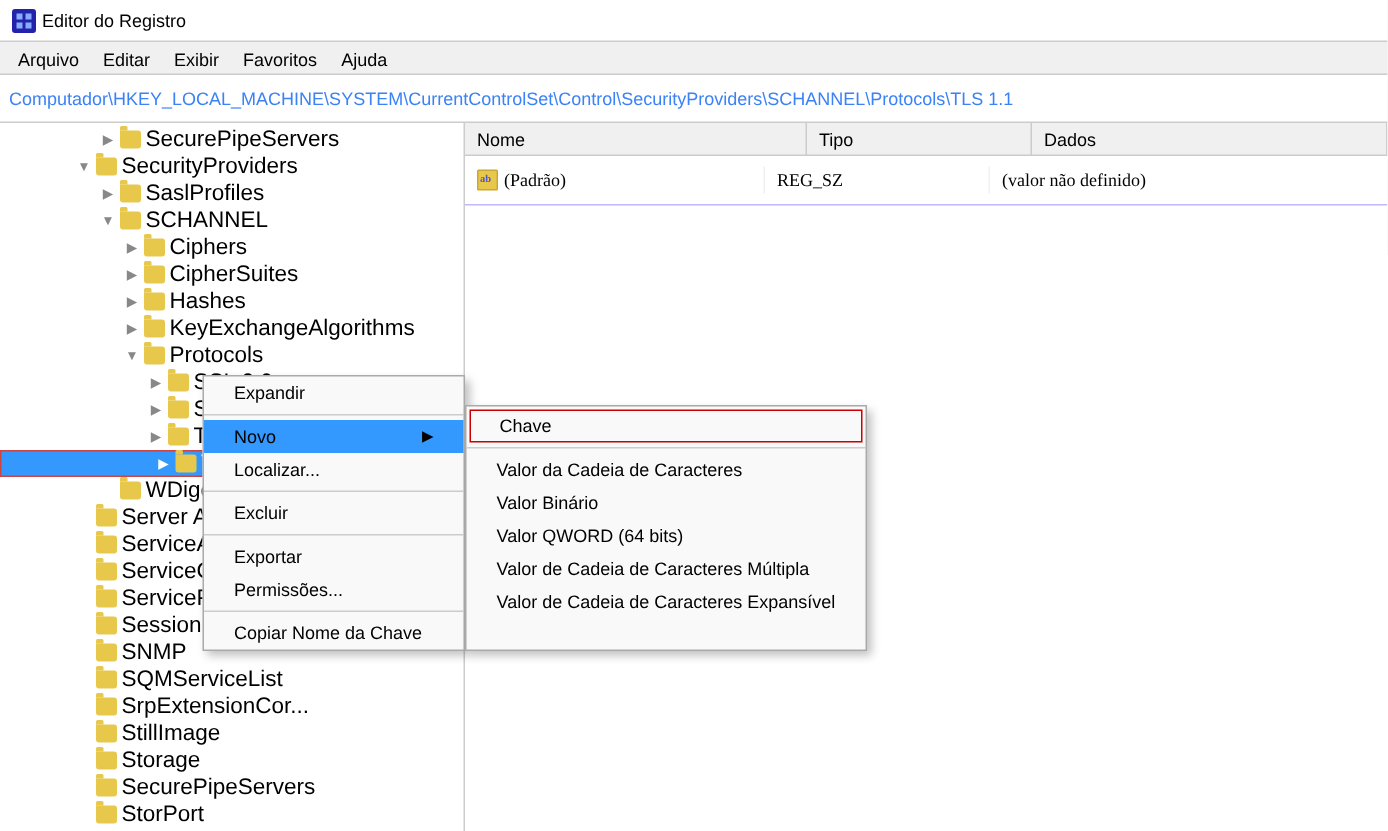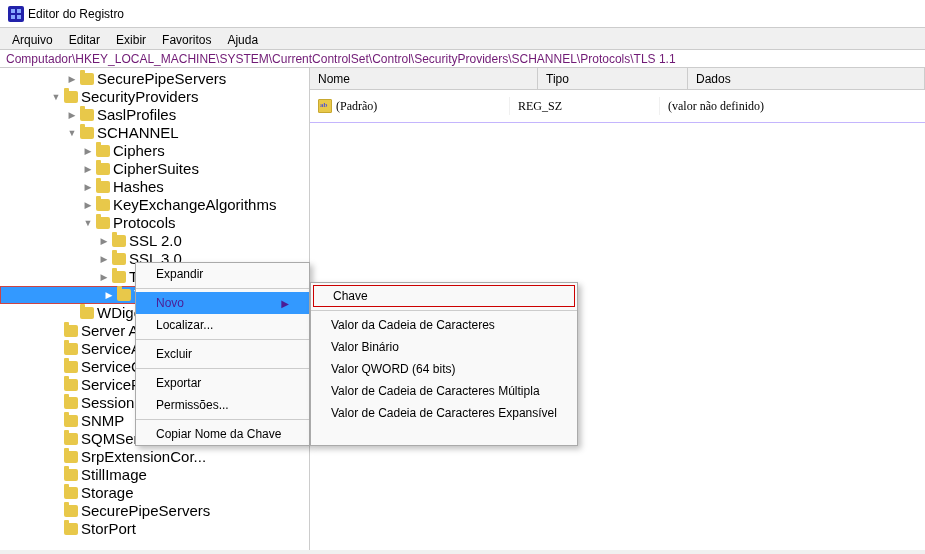--- a/index.html
+++ b/index.html
@@ -39,24 +39,24 @@
       cursor: pointer;
       font-size: 12px;
     }
 
     
     .address-bar {
       background: #fff;
       border-bottom: 1px solid #ccc;
       padding: 2px 6px;
       font-size: 12px;
-      height: 18px;
-      display: flex;
-      align-items: center;
-      color: #701a75;
+      height: 32px;
+      display: flex;
+      align-items: center;
+      color: #3b82f6;
     }
 
     
     .main-content {
       display: flex;
       height: calc(554px - 72px);
     }
 
     
     .tree-panel {
@@ -210,21 +210,21 @@
     }
 
     
     ::-webkit-scrollbar { width: 12px; height: 12px; }
     ::-webkit-scrollbar-track { background: #f0f0f0; }
     ::-webkit-scrollbar-thumb { background: #c0c0c0; border: 2px solid #f0f0f0; }
 
     
     .context-menu-container {
       position: absolute;
-      top: 262px;
+      top: 250px;
       left: 135px;
       z-index: 1000;
       display: flex;
     }
 
     .context-menu {
       background: #f9f9f9;
       border: 1px solid #aaa;
       box-shadow: 3px 3px 6px rgba(0,0,0,0.25);
       min-width: 175px;
@@ -586,21 +586,21 @@
       </div>
     </div>
   </div>
 </div>
 
 <div class="context-menu-container">
 
   <div class="context-menu">
     <div class="context-menu-item">Expandir</div>
     <div class="context-menu-separator"></div>
-    <div class="context-menu-item highlighted" style="display:flex;align-items:center;background:#3399ff;color:#4c1d95;">
+    <div class="context-menu-item highlighted" style="display:flex;align-items:center;background:#3399ff;color:#000000;">
       <span>Novo</span>
       <span class="context-menu-arrow">▶</span>
     </div>
     <div class="context-menu-item">Localizar...</div>
     <div class="context-menu-separator"></div>
     <div class="context-menu-item">Excluir</div>
     <div class="context-menu-separator"></div>
     <div class="context-menu-item">Exportar</div>
     <div class="context-menu-item">Permissões...</div>
     <div class="context-menu-separator"></div>

